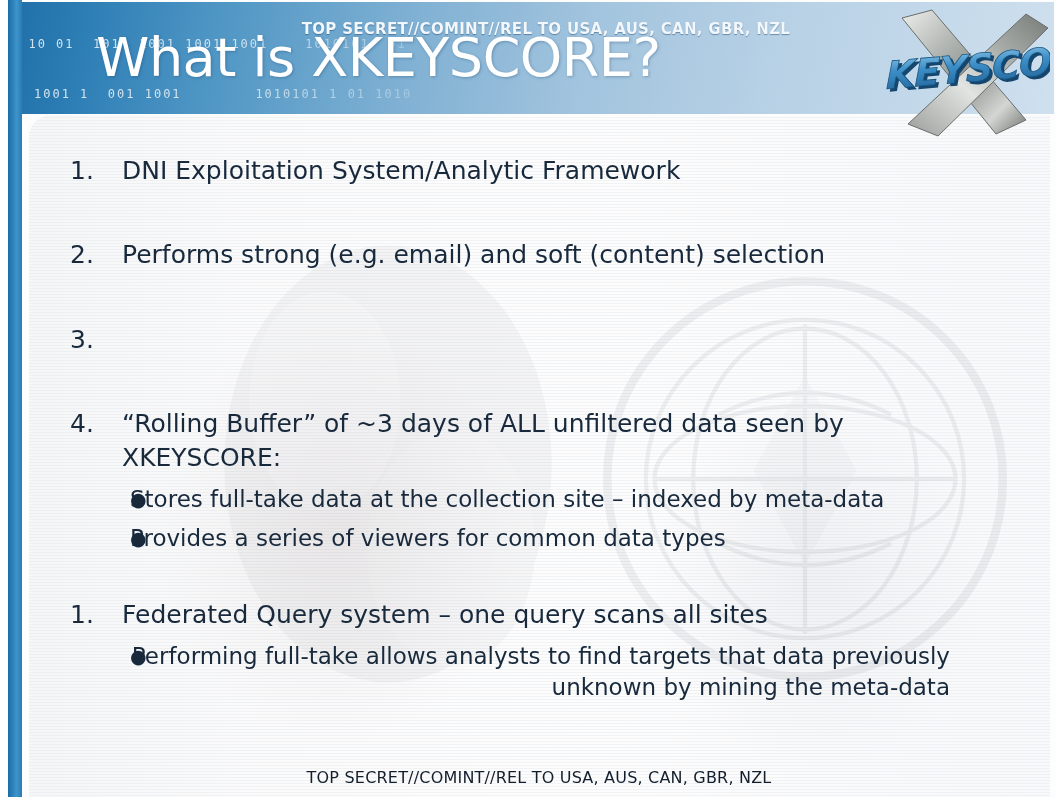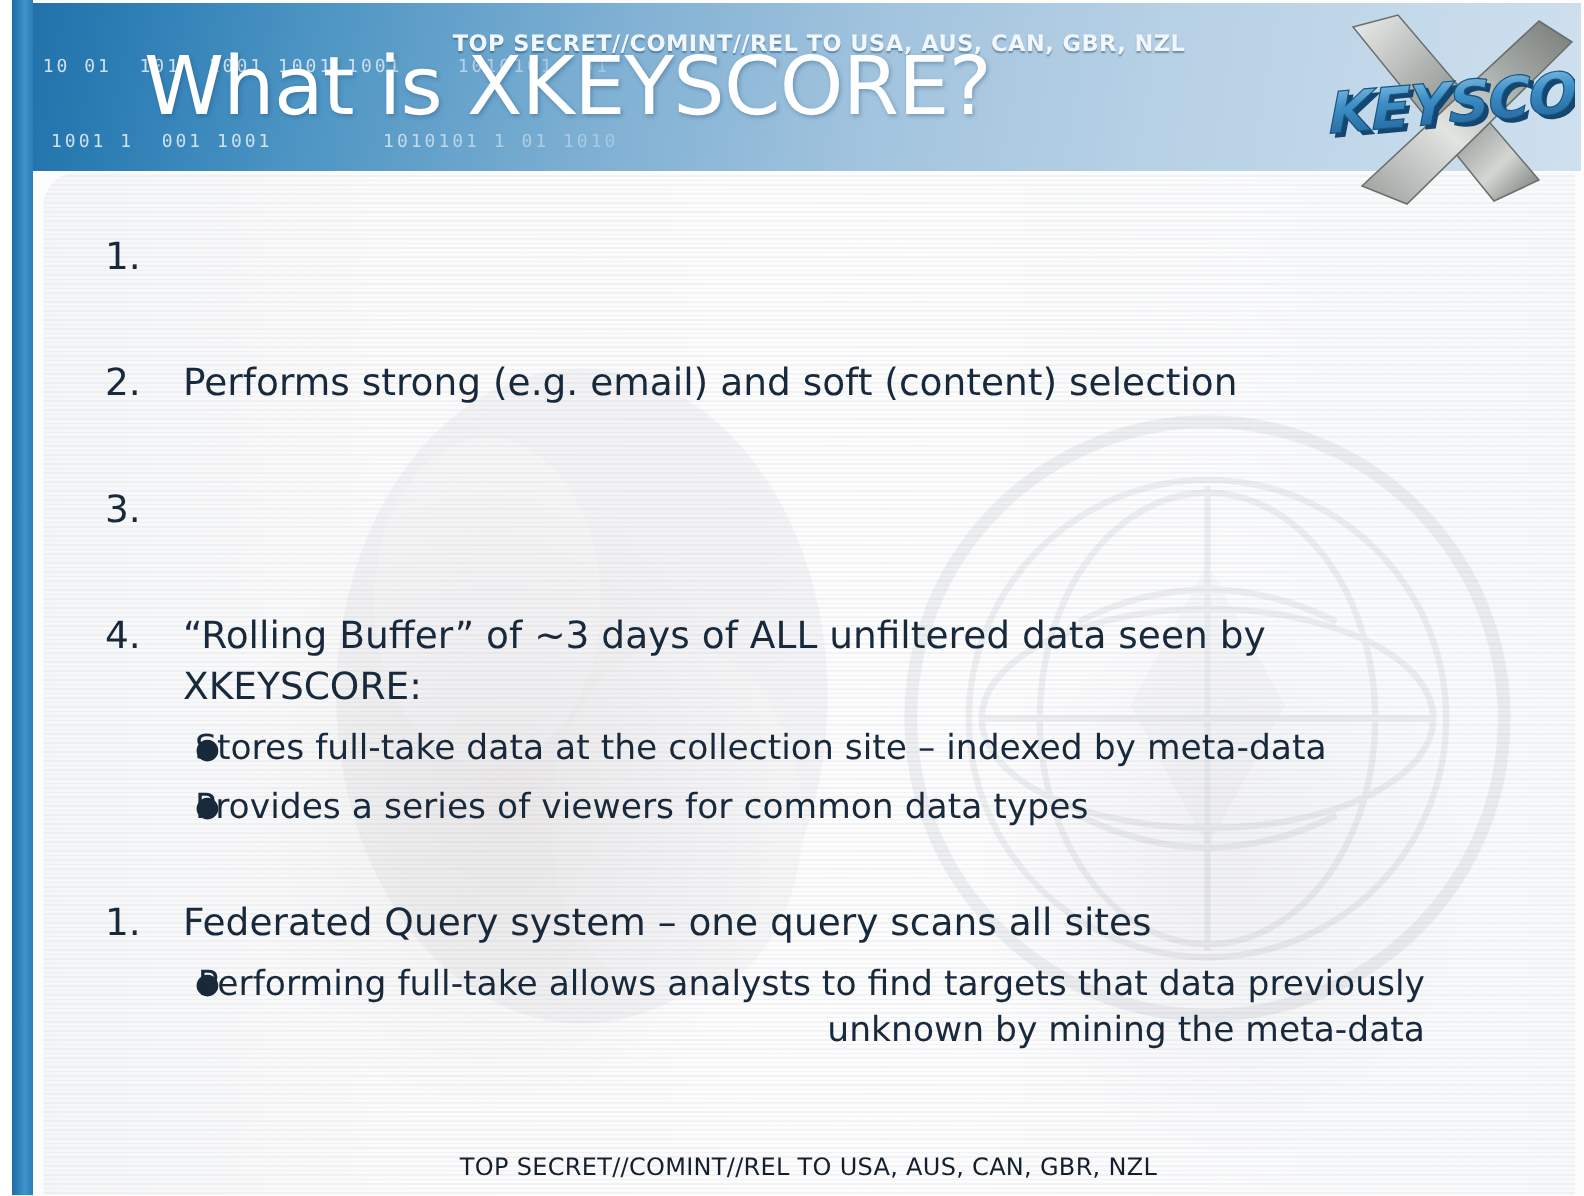--- a/index.html
+++ b/index.html
@@ -303,20 +303,21 @@
     <svg class="watermark-left" viewBox="0 0 200 220">
       <ellipse cx="100" cy="110" rx="78" ry="104" fill="#6c6f77"></ellipse>
       <ellipse cx="70" cy="80" rx="36" ry="52" fill="#9a9da3"></ellipse>
       <ellipse cx="130" cy="150" rx="40" ry="56" fill="#8b8e95"></ellipse>
     </svg>
 
     <div class="body-list">
 
       <div class="num-item item-1">
         <span class="num-marker">1.</span>
+        <span class="num-text">DNI Exploitation System/Analytic Framework</span>
       </div>
 
       <div class="num-item item-2">
         <span class="num-marker">2.</span>
         <span class="num-text">Performs strong (e.g. email) and soft (content) selection</span>
       </div>
 
       <div class="num-item item-3">
         <span class="num-marker">3.</span>
       </div>

